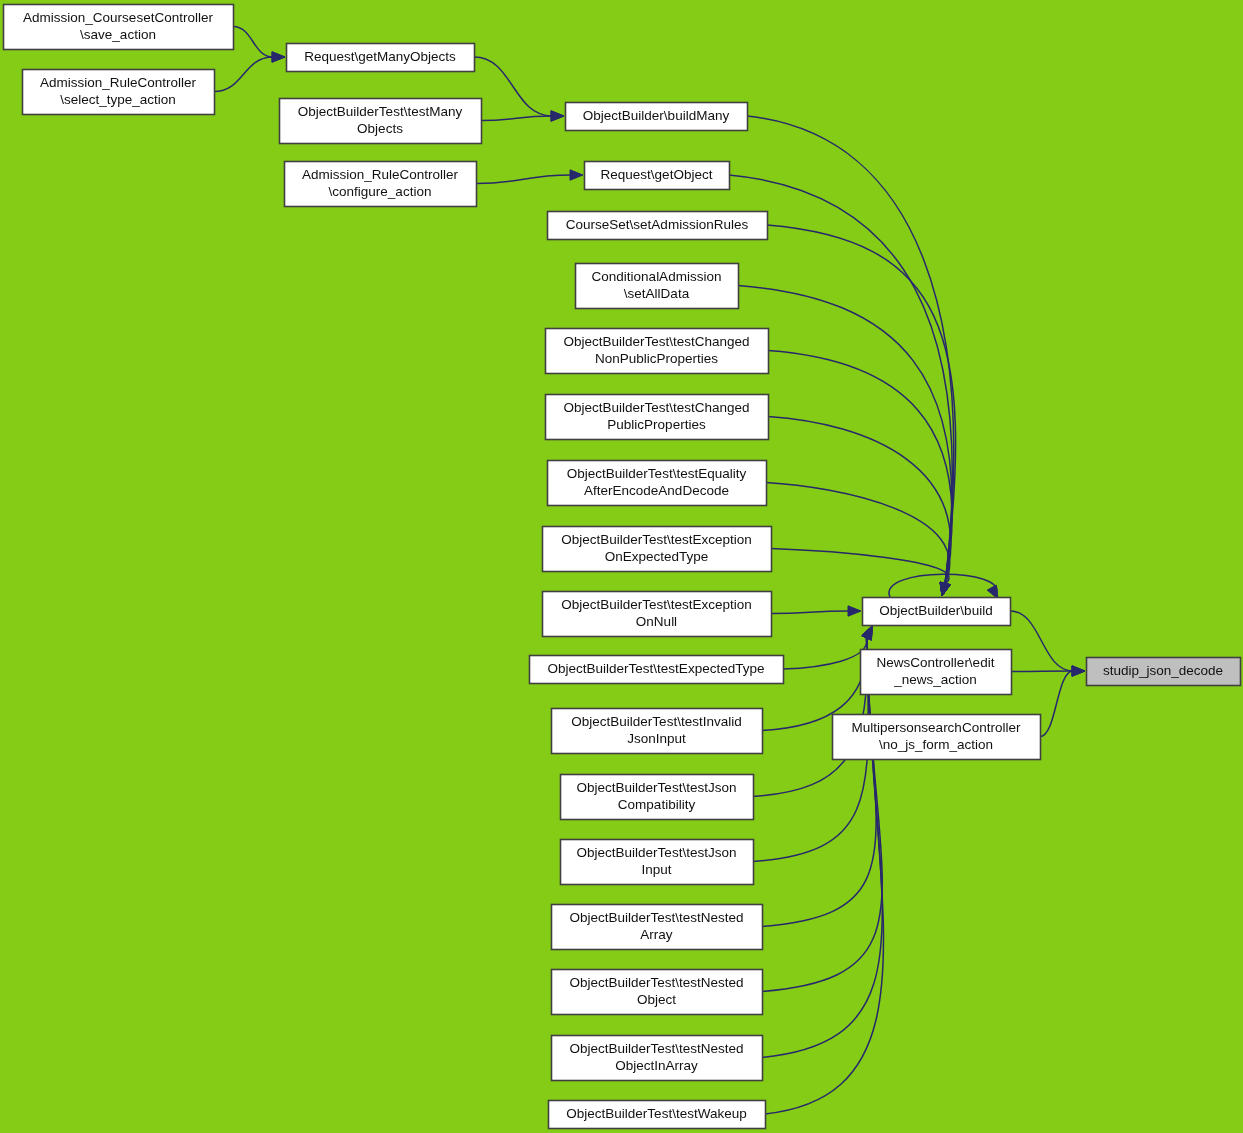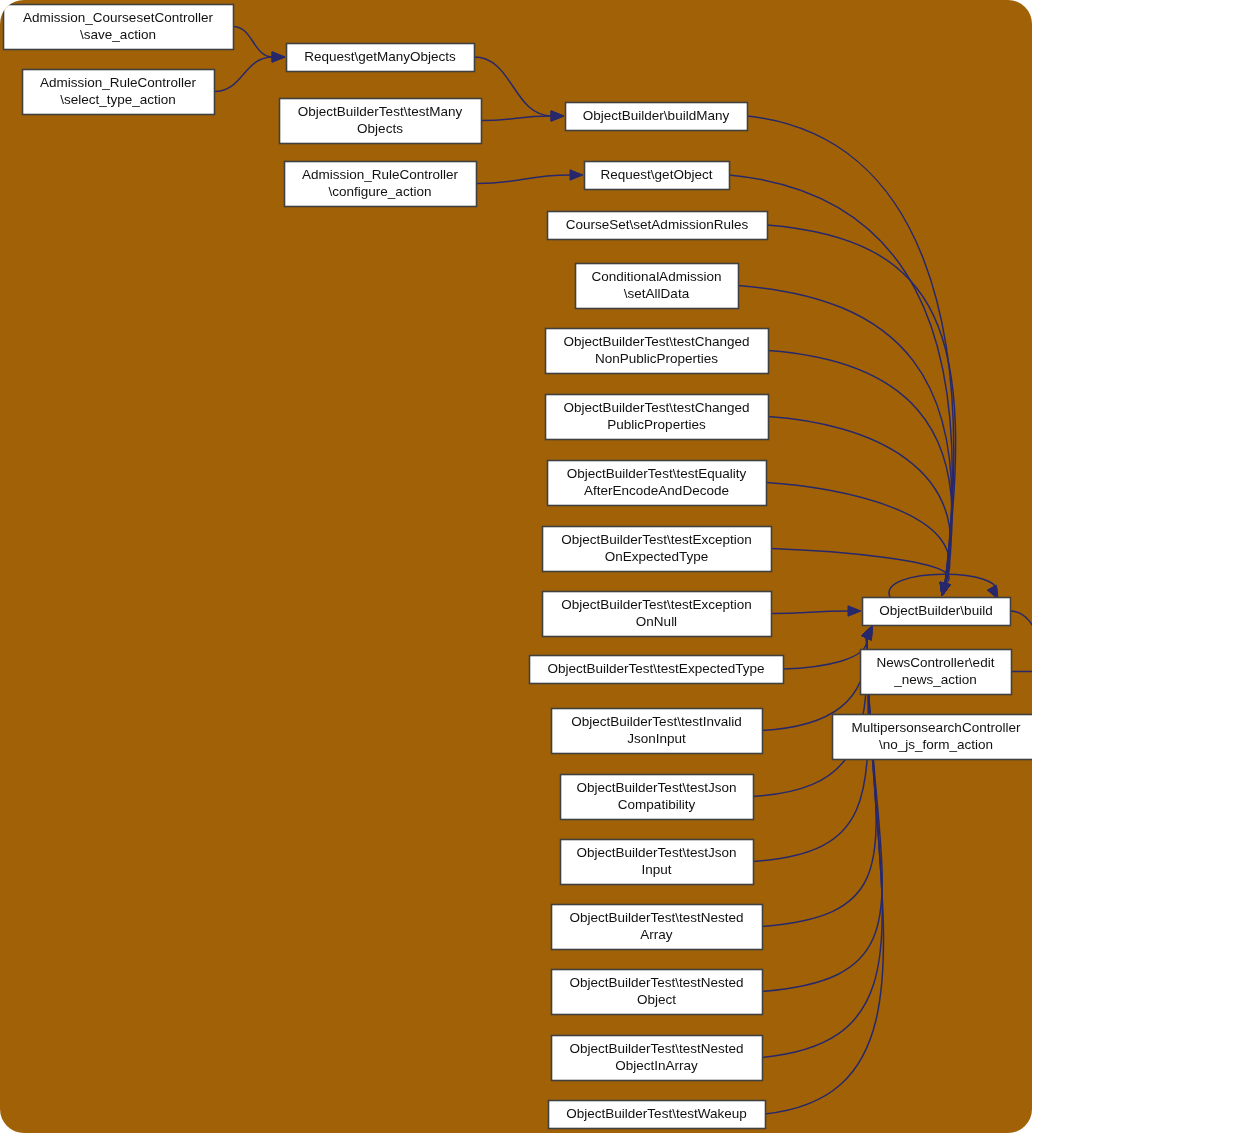--- a/index.html
+++ b/index.html
@@ -5,25 +5,24 @@
   html, body {
     margin: 0;
     padding: 0;
     background: #ffffff;
   }
   body {
     font-family: "Liberation Sans", sans-serif;
   }
   #graph-root {
     position: relative;
-    width: 1032px;
+    width: 1243px;
     height: 1133px;
-    background: #a16207;
+    background: #84cc16;
     overflow: hidden;
-    border-radius: 24px;
   }
   svg#callgraph {
     display: block;
     width: 1243px;
     height: 1133px;
   }
   .node-box {
     fill: #ffffff;
     stroke: #404040;
     stroke-width: 1.6;

